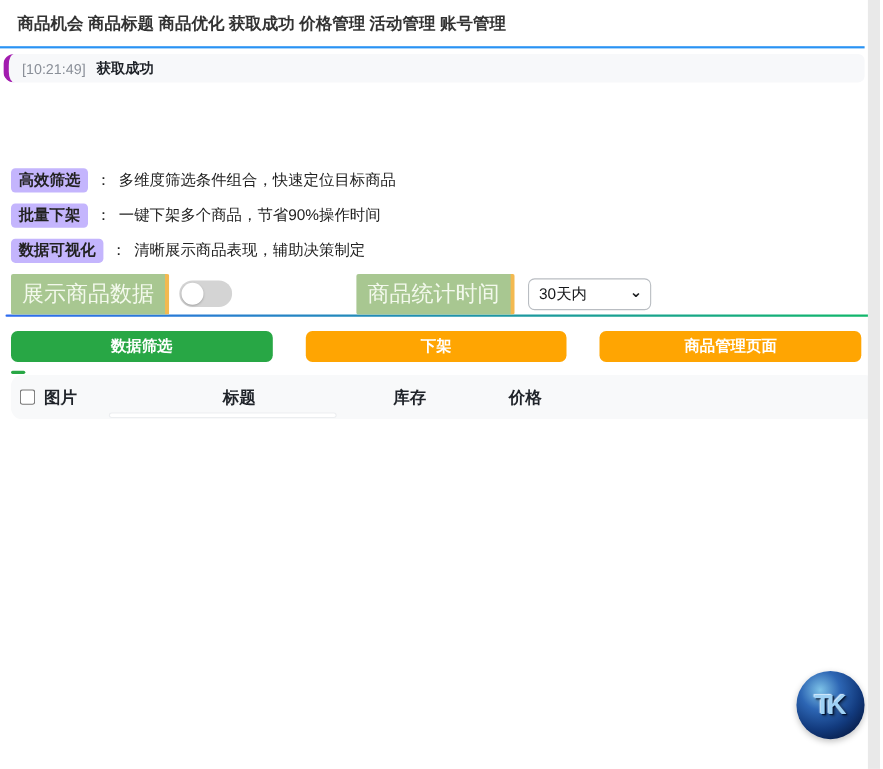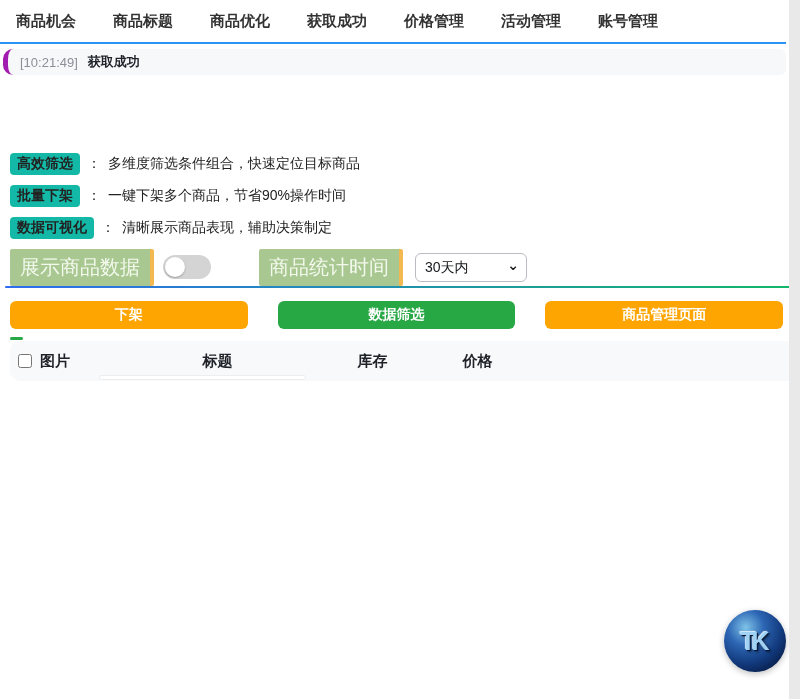--- a/index.html
+++ b/index.html
@@ -4,42 +4,42 @@
 <style>
   * { margin:0; padding:0; box-sizing:border-box; }
   html,body { background:#fff; }
   body { font-family:"Liberation Sans","DejaVu Sans",sans-serif; }
   .page { position:relative; width:803px; height:699px; background:#fff; overflow:hidden; }
 
   
   .scroll-strip { position:absolute; top:0; right:3px; width:11px; height:100%; background:#e9e9e9; }
 
   
-  .tabbar { display:flex; gap:33px; padding:12px 0 0 14px; border-bottom:2px solid #2a93f4; width:786px; }
+  .tabbar { display:flex; padding:12px 0 0 14px; border-bottom:2px solid #2a93f4; width:786px; }
   .tab { font-size:15px; font-weight:bold; color:#333; padding:0 2px 11px 2px; cursor:pointer; white-space:nowrap; }
   .tab.active { color:#1b87f0; border-bottom:4px solid #1b87f0; margin-bottom:-2px; padding-left:8px; padding-right:8px; padding-bottom:9px; }
 
   
   .logbox { margin:5px 17px 0 3px; background:#f7f8fa; border-left:5px solid #a21caf; border-radius:10px 6px 6px 10px; padding:4px 12px; font-size:13px; display:flex; align-items:center; gap:10px; }
   .log-time { color:#8a8f98; }
   .log-msg { color:#1f2329; font-weight:bold; }
 
   
   .features { margin:78px 0 0 10px; }
   .feature-line { display:flex; align-items:center; margin-bottom:10px; font-size:14px; color:#222; }
-  .feature-label { background:#14b8a6; color:#222; font-weight:bold; padding:2px 7px; border-radius:4px; }
+  .feature-label { background:#c4b5fd; color:#222; font-weight:bold; padding:2px 7px; border-radius:4px; }
   .feature-sep { margin:0 7px; color:#222; }
   .feature-desc { color:#222; }
 
   
   .controls { display:flex; align-items:center; margin:14px 0 0 10px; height:28px; }
   .chip { background:#a8c791; color:#f3f9ec; font-size:20px; padding:5px 10px; border-right:4px solid #f3b950; border-radius:2px; white-space:nowrap; }
   .toggle { width:48px; height:24px; border-radius:12px; background:#d4d4d4; margin-left:9px; position:relative; cursor:pointer; }
   .toggle .knob { position:absolute; left:2px; top:2px; width:20px; height:20px; border-radius:50%; background:#fff; box-shadow:0 1px 2px rgba(0,0,0,.25); }
-  .chip2 { margin-left:48px;text-align:center; }
+  .chip2 { margin-left:113px;text-align:center; }
   .select-wrap { position:relative; margin-left:12px; }
   .time-select { appearance:none; -webkit-appearance:none; width:112px; height:29px; border:1px solid #b9bdc2; border-radius:6px; background:#fff; font-size:14px; color:#16181b; padding:0 24px 0 9px; font-family:inherit; }
   .select-chevron { position:absolute; right:8px; top:4px; font-size:14px; color:#16181b; pointer-events:none; font-weight:bold; }
 
   
   .divider { margin:5px 13px 0 5px; height:2px; background:linear-gradient(90deg,#2e6cf0,#11b76a); border-radius:1px; }
 
   
   .actions { display:flex; gap:30px; margin:13px 20px 0 10px; }
   .btn { flex:1; height:28px; border:none; border-radius:6px; color:#fff; font-size:14px; font-weight:bold; cursor:pointer; font-family:inherit; }
@@ -111,22 +111,22 @@
       <select class="time-select">
         <option>30天内</option>
       </select>
       <span class="select-chevron">⌄</span>
     </div>
   </div>
 
   <div class="divider"></div>
 
   <div class="actions">
+    <button class="btn btn-green">数据筛选</button>
     <button class="btn btn-orange">下架</button>
-    <button class="btn btn-green">数据筛选</button>
     <button class="btn btn-orange">商品管理页面</button>
   </div>
 
   <div class="green-dash"></div>
 
   <div class="table-head">
     <div class="col-first">
       <input type="checkbox" style="">
       <span>图片</span>
     </div>

